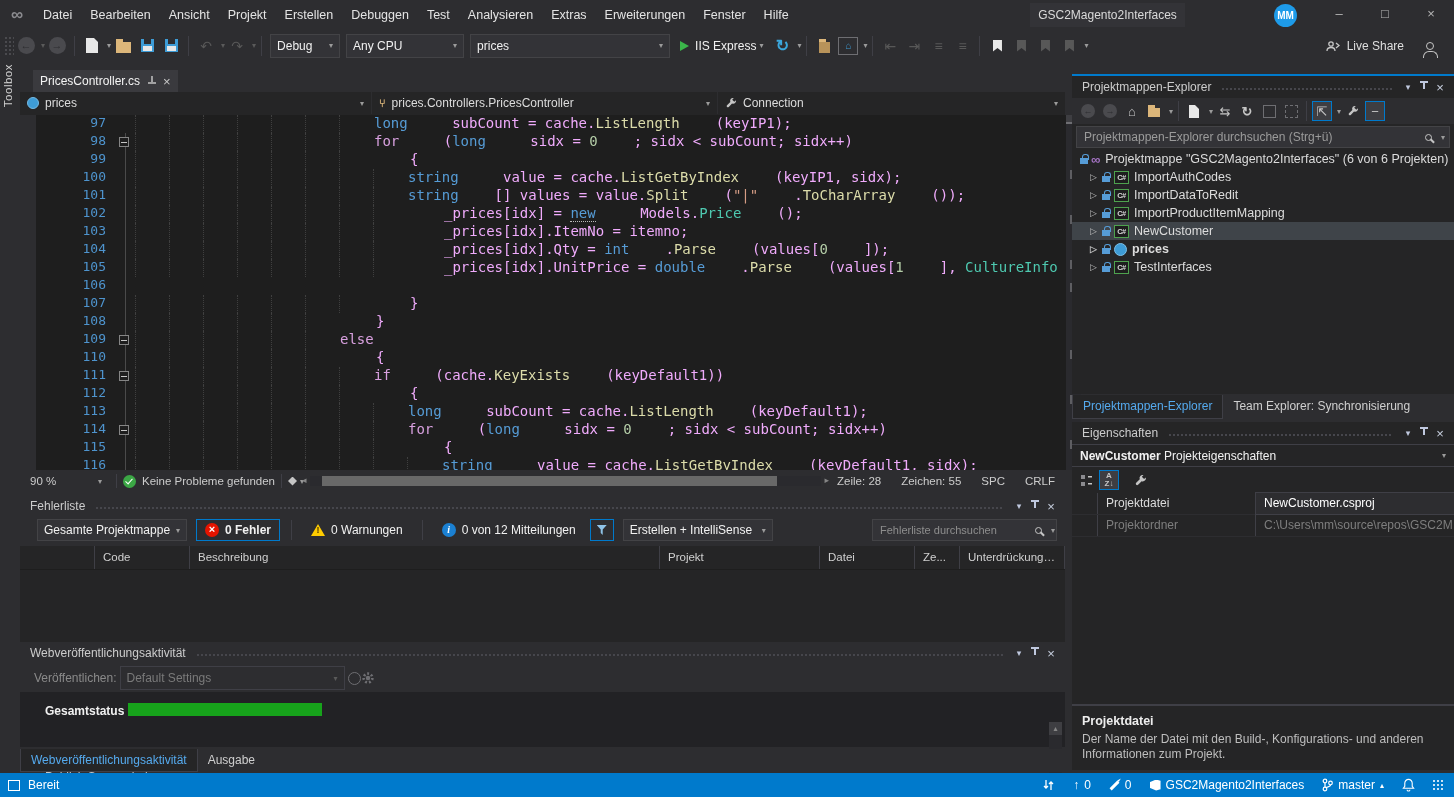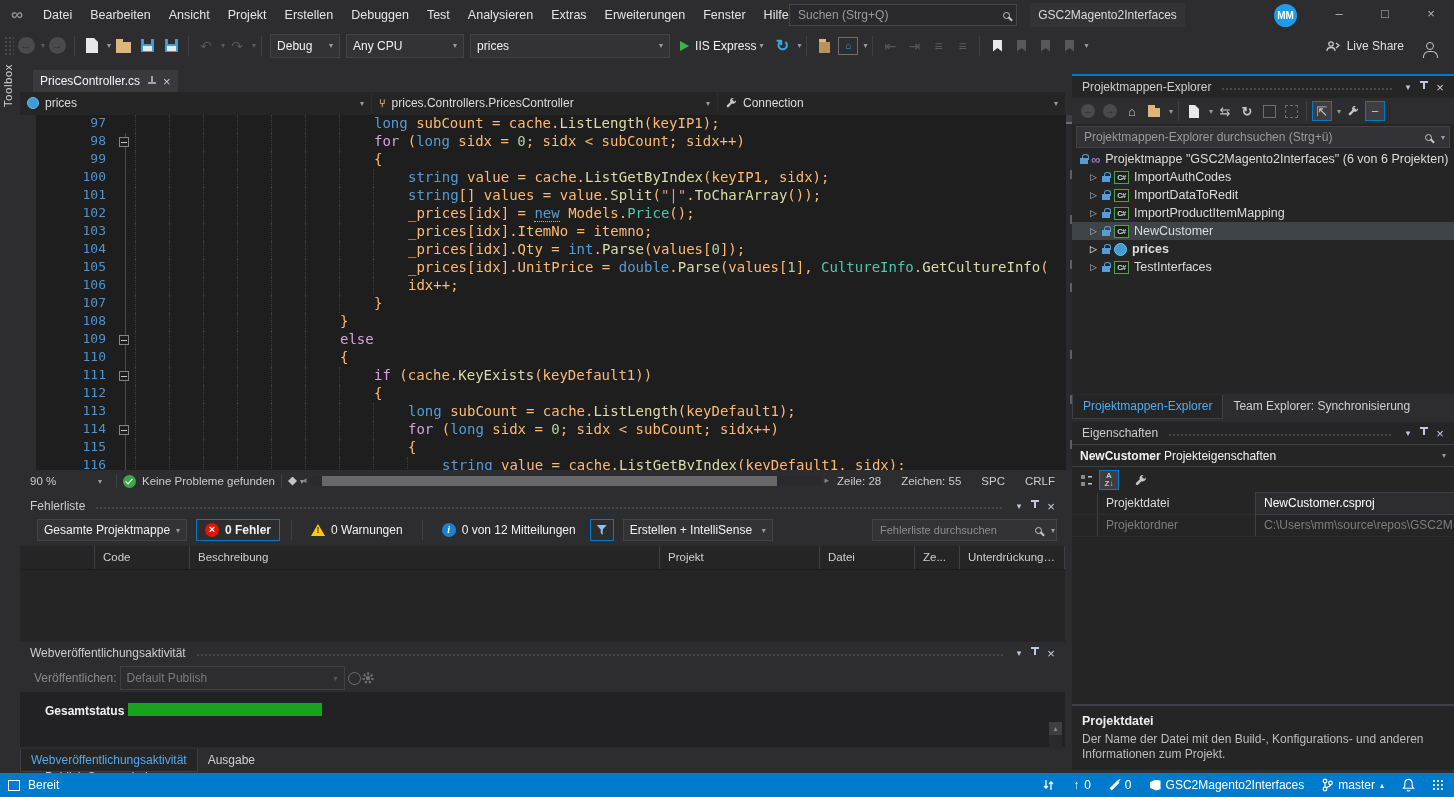--- a/index.html
+++ b/index.html
@@ -71,21 +71,21 @@
   .cl { display:flex; height:18px; line-height:18px; white-space:pre; }
   .ln { width:78px; text-align:right; padding-right:8px; color:#4E94CE; font:13px "DejaVu Sans Mono", monospace; flex:none; }
   .fold { width:22px; flex:none; position:relative; }
   .fold.fline { background:linear-gradient(#4A4A4A,#4A4A4A) no-repeat center/1px 100%; }
   .foldbox { position:absolute; left:5px; top:4px; width:10px; height:10px; background:#1E1E1E; border:1px solid #858585; }
   .foldbox::after { content:""; position:absolute; left:1px; right:1px; top:3.5px; border-top:1px solid #C5C5C5; }
   .ctext { font:14px "DejaVu Sans Mono", monospace; white-space:pre; }
   .g { display:inline-block; width:35px; border-left:1px dotted #3F3F3F; margin-left:-1px; height:18px; vertical-align:top; }
   .tk-k { color:#569CD6; } .tk-c { color:#D8A0DF; } .tk-t { color:#4EC9B0; }
   .tk-m { color:#DCDCAA; } .tk-s { color:#D69D85; } .tk-n { color:#B5CEA8; }
-  .tk-d { color:#fdba74; } .tk-u { color:#569CD6; border-bottom:1px dotted #BBB; }
+  .tk-d { color:#f0abfc;padding-left:36px; } .tk-u { color:#569CD6; border-bottom:1px dotted #BBB; }
   #vscroll { position:absolute; right:0; top:0; width:15px; height:355px; background:#2A2A2E; }
   .vmark { position:absolute; right:2px; width:9px; height:9px; background:#5E5E62; }
   #vsplit { position:absolute; right:0; top:0; width:15px; height:9px; background:#3E3E42; border-bottom:2px solid #6E6E72; }
 
   #estatus { position:absolute; left:20px; top:470px; width:1045px; height:22px; background:#2D2D30; display:flex; align-items:center; font-size:11.5px; color:#CCC; }
   .est-sep { width:1px; height:14px; background:#3F3F46; margin:0 6px; }
   .okcircle { width:13px; height:13px; border-radius:50%; background:#3BA745; position:relative; margin-right:6px; }
   .okcircle::after { content:""; position:absolute; left:4px; top:2.5px; width:3px; height:6px; border:solid #fff; border-width:0 1.5px 1.5px 0; transform:rotate(42deg); }
   .pennib { width:9px; height:9px; background:#C5C5C5; clip-path:polygon(50% 0,100% 50%,50% 100%,0 50%); }
   #hscroll { flex:1; height:10px; margin:0 6px; background:#2A2A2E; position:relative; }
@@ -204,24 +204,20 @@
         <span class="mi">Projekt</span>
         <span class="mi">Erstellen</span>
         <span class="mi">Debuggen</span>
         <span class="mi">Test</span>
         <span class="mi">Analysieren</span>
         <span class="mi">Extras</span>
         <span class="mi">Erweiterungen</span>
         <span class="mi">Fenster</span>
         <span class="mi">Hilfe</span>
       </div>
-    <div class="qsearch">
-      <input placeholder="Suchen (Strg+Q)" style="">
-      <span class="mag"></span>
-    </div>
     <div class="solbadge">GSC2Magento2Interfaces</div>
     <div class="avatar">MM</div>
     <div class="winbtns">
       <div class="winbtn">–</div>
       <div class="winbtn">□</div>
       <div class="winbtn">×</div>
     </div>
   </div>
 
   <div id="toolbar">
@@ -349,21 +345,21 @@
     <div>
         <div class="cl"><span class="ln">97</span><span class="fold"></span><span class="ctext"><span class="g">    </span><span class="g">    </span><span class="g">    </span><span class="g">    </span><span class="g">    </span><span class="g">    </span><span class="g">    </span><span class="tk-k">long</span><span class="tk-d"> subCount = cache.</span><span class="tk-m">ListLength</span><span class="tk-d">(keyIP1);</span></span></div>
         <div class="cl"><span class="ln">98</span><span class="fold fline"><span class="foldbox"></span></span><span class="ctext"><span class="g">    </span><span class="g">    </span><span class="g">    </span><span class="g">    </span><span class="g">    </span><span class="g">    </span><span class="g">    </span><span class="tk-c">for</span><span class="tk-d"> (</span><span class="tk-k">long</span><span class="tk-d"> sidx = </span><span class="tk-n">0</span><span class="tk-d">; sidx &lt; subCount; sidx++)</span></span></div>
         <div class="cl"><span class="ln">99</span><span class="fold fline"></span><span class="ctext"><span class="g">    </span><span class="g">    </span><span class="g">    </span><span class="g">    </span><span class="g">    </span><span class="g">    </span><span class="g">    </span><span class="tk-d">{</span></span></div>
         <div class="cl"><span class="ln">100</span><span class="fold fline"></span><span class="ctext"><span class="g">    </span><span class="g">    </span><span class="g">    </span><span class="g">    </span><span class="g">    </span><span class="g">    </span><span class="g">    </span><span class="g">    </span><span class="tk-k">string</span><span class="tk-d"> value = cache.</span><span class="tk-m">ListGetByIndex</span><span class="tk-d">(keyIP1, sidx);</span></span></div>
         <div class="cl"><span class="ln">101</span><span class="fold fline"></span><span class="ctext"><span class="g">    </span><span class="g">    </span><span class="g">    </span><span class="g">    </span><span class="g">    </span><span class="g">    </span><span class="g">    </span><span class="g">    </span><span class="tk-k">string</span><span class="tk-d">[] values = value.</span><span class="tk-m">Split</span><span class="tk-d">(</span><span class="tk-s">"|"</span><span class="tk-d">.</span><span class="tk-m">ToCharArray</span><span class="tk-d">());</span></span></div>
         <div class="cl"><span class="ln">102</span><span class="fold fline"></span><span class="ctext"><span class="g">    </span><span class="g">    </span><span class="g">    </span><span class="g">    </span><span class="g">    </span><span class="g">    </span><span class="g">    </span><span class="g">    </span><span class="tk-d">_prices[idx] = </span><span class="tk-u">new</span><span class="tk-d"> Models.</span><span class="tk-t">Price</span><span class="tk-d">();</span></span></div>
         <div class="cl"><span class="ln">103</span><span class="fold fline"></span><span class="ctext"><span class="g">    </span><span class="g">    </span><span class="g">    </span><span class="g">    </span><span class="g">    </span><span class="g">    </span><span class="g">    </span><span class="g">    </span><span class="tk-d">_prices[idx].ItemNo = itemno;</span></span></div>
         <div class="cl"><span class="ln">104</span><span class="fold fline"></span><span class="ctext"><span class="g">    </span><span class="g">    </span><span class="g">    </span><span class="g">    </span><span class="g">    </span><span class="g">    </span><span class="g">    </span><span class="g">    </span><span class="tk-d">_prices[idx].Qty = </span><span class="tk-k">int</span><span class="tk-d">.</span><span class="tk-m">Parse</span><span class="tk-d">(values[</span><span class="tk-n">0</span><span class="tk-d">]);</span></span></div>
         <div class="cl"><span class="ln">105</span><span class="fold fline"></span><span class="ctext"><span class="g">    </span><span class="g">    </span><span class="g">    </span><span class="g">    </span><span class="g">    </span><span class="g">    </span><span class="g">    </span><span class="g">    </span><span class="tk-d">_prices[idx].UnitPrice = </span><span class="tk-k">double</span><span class="tk-d">.</span><span class="tk-m">Parse</span><span class="tk-d">(values[</span><span class="tk-n">1</span><span class="tk-d">], </span><span class="tk-t">CultureInfo</span><span class="tk-d">.</span><span class="tk-m">GetCultureInfo</span><span class="tk-d">(</span></span></div>
-        <div class="cl"><span class="ln">106</span><span class="fold fline"></span><span class="ctext"><span class="g">    </span><span class="g">    </span><span class="g">    </span><span class="g">    </span><span class="g">    </span><span class="g">    </span><span class="g">    </span><span class="g">    </span><span class="tk-d">idx++;</span></span></div>
+        <div class="cl"><span class="ln">106</span><span class="fold fline"></span></div>
         <div class="cl"><span class="ln">107</span><span class="fold fline"></span><span class="ctext"><span class="g">    </span><span class="g">    </span><span class="g">    </span><span class="g">    </span><span class="g">    </span><span class="g">    </span><span class="g">    </span><span class="tk-d">}</span></span></div>
         <div class="cl"><span class="ln">108</span><span class="fold fline"></span><span class="ctext"><span class="g">    </span><span class="g">    </span><span class="g">    </span><span class="g">    </span><span class="g">    </span><span class="g">    </span><span class="tk-d">}</span></span></div>
         <div class="cl"><span class="ln">109</span><span class="fold fline"><span class="foldbox"></span></span><span class="ctext"><span class="g">    </span><span class="g">    </span><span class="g">    </span><span class="g">    </span><span class="g">    </span><span class="g">    </span><span class="tk-c">else</span></span></div>
         <div class="cl"><span class="ln">110</span><span class="fold fline"></span><span class="ctext"><span class="g">    </span><span class="g">    </span><span class="g">    </span><span class="g">    </span><span class="g">    </span><span class="g">    </span><span class="tk-d">{</span></span></div>
         <div class="cl"><span class="ln">111</span><span class="fold fline"><span class="foldbox"></span></span><span class="ctext"><span class="g">    </span><span class="g">    </span><span class="g">    </span><span class="g">    </span><span class="g">    </span><span class="g">    </span><span class="g">    </span><span class="tk-c">if</span><span class="tk-d"> (cache.</span><span class="tk-m">KeyExists</span><span class="tk-d">(keyDefault1))</span></span></div>
         <div class="cl"><span class="ln">112</span><span class="fold fline"></span><span class="ctext"><span class="g">    </span><span class="g">    </span><span class="g">    </span><span class="g">    </span><span class="g">    </span><span class="g">    </span><span class="g">    </span><span class="tk-d">{</span></span></div>
         <div class="cl"><span class="ln">113</span><span class="fold fline"></span><span class="ctext"><span class="g">    </span><span class="g">    </span><span class="g">    </span><span class="g">    </span><span class="g">    </span><span class="g">    </span><span class="g">    </span><span class="g">    </span><span class="tk-k">long</span><span class="tk-d"> subCount = cache.</span><span class="tk-m">ListLength</span><span class="tk-d">(keyDefault1);</span></span></div>
         <div class="cl"><span class="ln">114</span><span class="fold fline"><span class="foldbox"></span></span><span class="ctext"><span class="g">    </span><span class="g">    </span><span class="g">    </span><span class="g">    </span><span class="g">    </span><span class="g">    </span><span class="g">    </span><span class="g">    </span><span class="tk-c">for</span><span class="tk-d"> (</span><span class="tk-k">long</span><span class="tk-d"> sidx = </span><span class="tk-n">0</span><span class="tk-d">; sidx &lt; subCount; sidx++)</span></span></div>
         <div class="cl"><span class="ln">115</span><span class="fold fline"></span><span class="ctext"><span class="g">    </span><span class="g">    </span><span class="g">    </span><span class="g">    </span><span class="g">    </span><span class="g">    </span><span class="g">    </span><span class="g">    </span><span class="tk-d">{</span></span></div>
         <div class="cl"><span class="ln">116</span><span class="fold fline"></span><span class="ctext"><span class="g">    </span><span class="g">    </span><span class="g">    </span><span class="g">    </span><span class="g">    </span><span class="g">    </span><span class="g">    </span><span class="g">    </span><span class="g">    </span><span class="tk-k">string</span><span class="tk-d"> value = cache.</span><span class="tk-m">ListGetByIndex</span><span class="tk-d">(keyDefault1, sidx);</span></span></div>
@@ -460,21 +456,21 @@
     <div class="ptitle">
       <span>Webveröffentlichungsaktivität</span>
       <span class="pdots"></span>
       <span class="pbtn">▾</span>
       <span class="pbtn"><span class="pinv"></span></span>
       <span class="pclose">×</span>
     </div>
     <div id="pub-toolbar">
       <span>Veröffentlichen:</span>
       <div class="combo disabled">
-          <span class="lbl">Default Publish</span>
+          <span class="lbl">Default Settings</span>
           <span class="dd dim">▾</span>
         </div>
       <span class="globedim"></span>
       <svg width="14" height="14" viewBox="0 0 16 16">
           <circle cx="8" cy="8" r="5" fill="none" stroke="#6E6E72" stroke-width="3" stroke-dasharray="2.2 2.2"></circle>
           <circle cx="8" cy="8" r="2.6" fill="#6E6E72"></circle>
         </svg>
     </div>
     <div id="pub-content">
       <span id="gs-label">Gesamtstatus</span>

